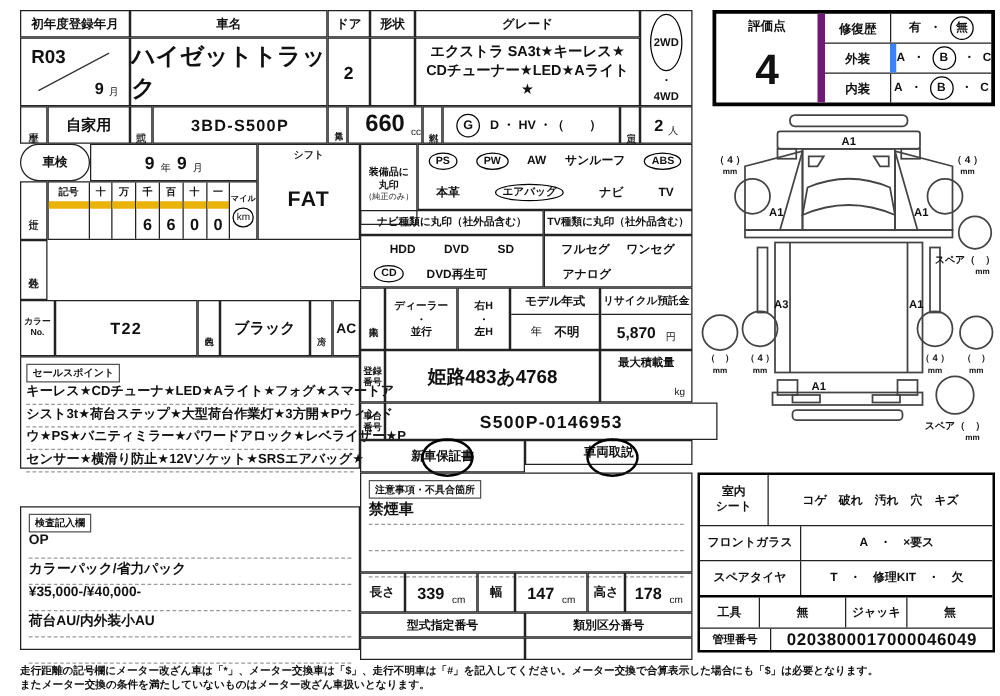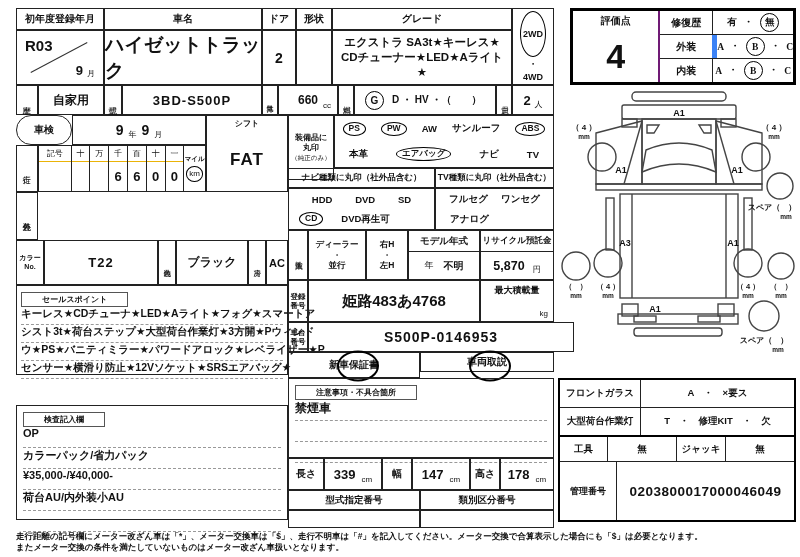--- a/index.html
+++ b/index.html
@@ -8,23 +8,23 @@
   .x{position:absolute;box-sizing:border-box;}
   .bd{border:1px solid #222;}
   .cc{display:flex;align-items:center;justify-content:center;}
   .col{display:flex;flex-direction:column;}
   .hd{font-weight:bold;font-size:10px;}
   .b{font-weight:bold;}
   .vt{writing-mode:vertical-rl;text-orientation:upright;line-height:1;}
   .ring{display:inline-block;border:1.6px solid #000;border-radius:50%;padding:1px 5px;line-height:1.15;}
   .ring1{display:inline-flex;align-items:center;justify-content:center;border:1.6px solid #000;
          border-radius:50%;width:17px;height:17px;}
-  .tab{display:inline-block;border:1px solid #555;font-size:8px;font-weight:bold;padding:1px 20px;background:#fff;}
+  .tab{display:inline-block;border:1px solid #555;font-size:8px;font-weight:bold;padding:1px 4px;background:#fff;}
   .dash{border-bottom:1px dashed #999;}
-  .mh{font-size:8px;font-weight:normal;display:flex;align-items:center;justify-content:center;height:15px;border-bottom:1px solid #eab308;}
+  .mh{font-size:8px;font-weight:bold;display:flex;align-items:center;justify-content:center;height:15px;border-bottom:6px solid #eab308;}
   .md{font-size:13px;font-weight:bold;display:flex;align-items:center;justify-content:center;flex:1;}
   .mcol{box-sizing:border-box;border-left:1px solid #222;display:flex;flex-direction:column;}
   .erow{display:flex;flex:1;align-items:center;justify-content:space-around;font-size:9.5px;font-weight:bold;}
   .docword{position:relative;font-size:10px;font-weight:bold;}
   .oring{position:absolute;width:38px;height:27px;border:2px solid #000;border-radius:50%;top:50%;transform:translate(-50%,-50%);}
 </style>
 </head>
 <body>
 
 <div class="sheet">
@@ -53,21 +53,21 @@
     <span>・</span>
     <span>4WD</span>
   </div>
 
   <div class="x bd cc vt" style="left:16px;top:85px;width:22px;height:30px;font-size:8.5px;">車歴</div>
   <div class="x bd cc b" style="left:38px;top:85px;width:66px;height:30px;font-size:12px;">自家用</div>
   <div class="x bd cc vt" style="left:104px;top:85px;width:18px;height:30px;font-size:8.5px;">型式</div>
   <div class="x bd cc b" style="left:122px;top:85px;width:140px;height:30px;font-size:13px;letter-spacing:1px;">3BD-S500P</div>
   <div class="x bd cc vt" style="left:262px;top:85px;width:16px;height:30px;font-size:7px;">排気量</div>
   <div class="x bd cc" style="left:278px;top:85px;width:60px;height:30px;">
-    <span class="b" style="font-size:12px;padding-left:13px;">660</span>
+    <span class="b" style="font-size:19px;padding-left:13px;">660</span>
     <span style="font-size:8px;align-self:flex-end;margin:0 0 4px 5px;">cc</span>
   </div>
   <div class="x bd cc vt" style="left:338px;top:85px;width:16px;height:30px;font-size:8px;">燃料</div>
   <div class="x bd" style="left:354px;top:85px;width:142px;height:30px;display:flex;align-items:center;font-size:10px;font-weight:bold;">
     <span class="ring1" style="margin:0 8px 0 10px;">G</span>
     <span>D ・ HV ・（　　）</span>
   </div>
   <div class="x bd cc vt" style="left:496px;top:85px;width:16px;height:30px;font-size:8px;">定員</div>
   <div class="x bd cc" style="left:512px;top:85px;width:42px;height:30px;">
     <span class="b" style="font-size:13px;">2</span>
@@ -267,25 +267,25 @@
     <span class="b" style="font-size:13px;">178</span>
     <span style="font-size:8px;align-self:flex-end;margin:0 0 5px 6px;">cm</span>
   </div>
 
   <div class="x bd cc" style="left:288px;top:490px;width:132px;height:20px;font-size:9.5px;font-weight:bold;">型式指定番号</div>
   <div class="x bd cc" style="left:420px;top:490px;width:134px;height:20px;font-size:9.5px;font-weight:bold;">類別区分番号</div>
   <div class="x bd" style="left:288px;top:510px;width:132px;height:18px;"></div>
   <div class="x bd" style="left:420px;top:510px;width:134px;height:18px;"></div>
 
   <div class="x" style="left:570px;top:8px;width:226px;height:77px;border:3px solid #000;display:flex;">
-    <div class="col" style="width:94px;border-right:2px solid #701a75;">
+    <div class="col" style="width:94px;border-right:6px solid #701a75;">
       <div class="cc hd" style="height:20px;">評価点</div>
       <div class="cc b" style="flex:1;font-size:34px;">4</div>
     </div>
-    <div class="col" style="flex:1;font-family:Liberation Serif, serif;">
+    <div class="col" style="flex:1;">
       <div style="flex:1;display:flex;border-bottom:1px solid #222;">
         <div class="cc hd" style="width:52px;border-right:1px solid #222;">修復歴</div>
         <div class="cc" style="flex:1;gap:7px;font-size:9.5px;font-weight:bold;">
           <span>有</span>
           <span>・</span>
           <span class="ring1">無</span>
         </div>
       </div>
       <div style="flex:1;display:flex;border-bottom:1px solid #222;">
         <div class="cc hd" style="width:52px;border-right:5px solid #3b82f6;">外装</div>
@@ -365,26 +365,33 @@
       <text x="223" y="201" font-size="7.5">（　）</text>
       <text x="223" y="210" font-size="6.5">mm</text>
       <text x="214" y="122" font-size="8">スペア（　）</text>
       <text x="228" y="131" font-size="6.5">mm</text>
       <text x="206" y="255" font-size="8">スペア（　）</text>
       <text x="220" y="264" font-size="6.5">mm</text>
     </g>
   </svg>
 
   <div class="x col" style="left:558px;top:378px;width:238px;height:144px;border:2.5px solid #000;">
+    <div style="height:40px;display:flex;border-bottom:1px solid #222;">
+      <div class="col cc" style="width:54px;border-right:1px solid #222;font-size:9.5px;font-weight:bold;line-height:1.25;">
+        <span>室内</span>
+        <span>シート</span>
+      </div>
+      <div class="cc" style="flex:1;font-size:9.5px;font-weight:bold;">コゲ　破れ　汚れ　穴　キズ</div>
+    </div>
     <div style="height:27px;display:flex;border-bottom:1px solid #222;">
       <div class="cc" style="width:80px;border-right:1px solid #222;font-size:9.5px;font-weight:bold;">フロントガラス</div>
       <div class="cc" style="flex:1;font-size:9.5px;font-weight:bold;">A　・　×要ス</div>
     </div>
     <div style="height:27px;display:flex;border-bottom:2px solid #000;">
-      <div class="cc" style="width:80px;border-right:1px solid #222;font-size:9.5px;font-weight:bold;">大型荷台作業灯</div>
+      <div class="cc" style="width:80px;border-right:1px solid #222;font-size:9.5px;font-weight:bold;">スペアタイヤ</div>
       <div class="cc" style="flex:1;font-size:9.5px;font-weight:bold;">T　・　修理KIT　・　欠</div>
     </div>
     <div style="height:24px;display:flex;border-bottom:1px solid #222;">
       <div class="cc" style="width:47px;border-right:1px solid #222;font-size:9.5px;font-weight:bold;">工具</div>
       <div class="cc" style="width:68px;border-right:1px solid #222;font-size:9.5px;font-weight:bold;">無</div>
       <div class="cc" style="width:48px;border-right:1px solid #222;font-size:9.5px;font-weight:bold;">ジャッキ</div>
       <div class="cc" style="flex:1;font-size:9.5px;font-weight:bold;">無</div>
     </div>
     <div style="flex:1;display:flex;">
       <div class="cc" style="width:56px;border-right:1px solid #222;font-size:9px;font-weight:bold;">管理番号</div>

